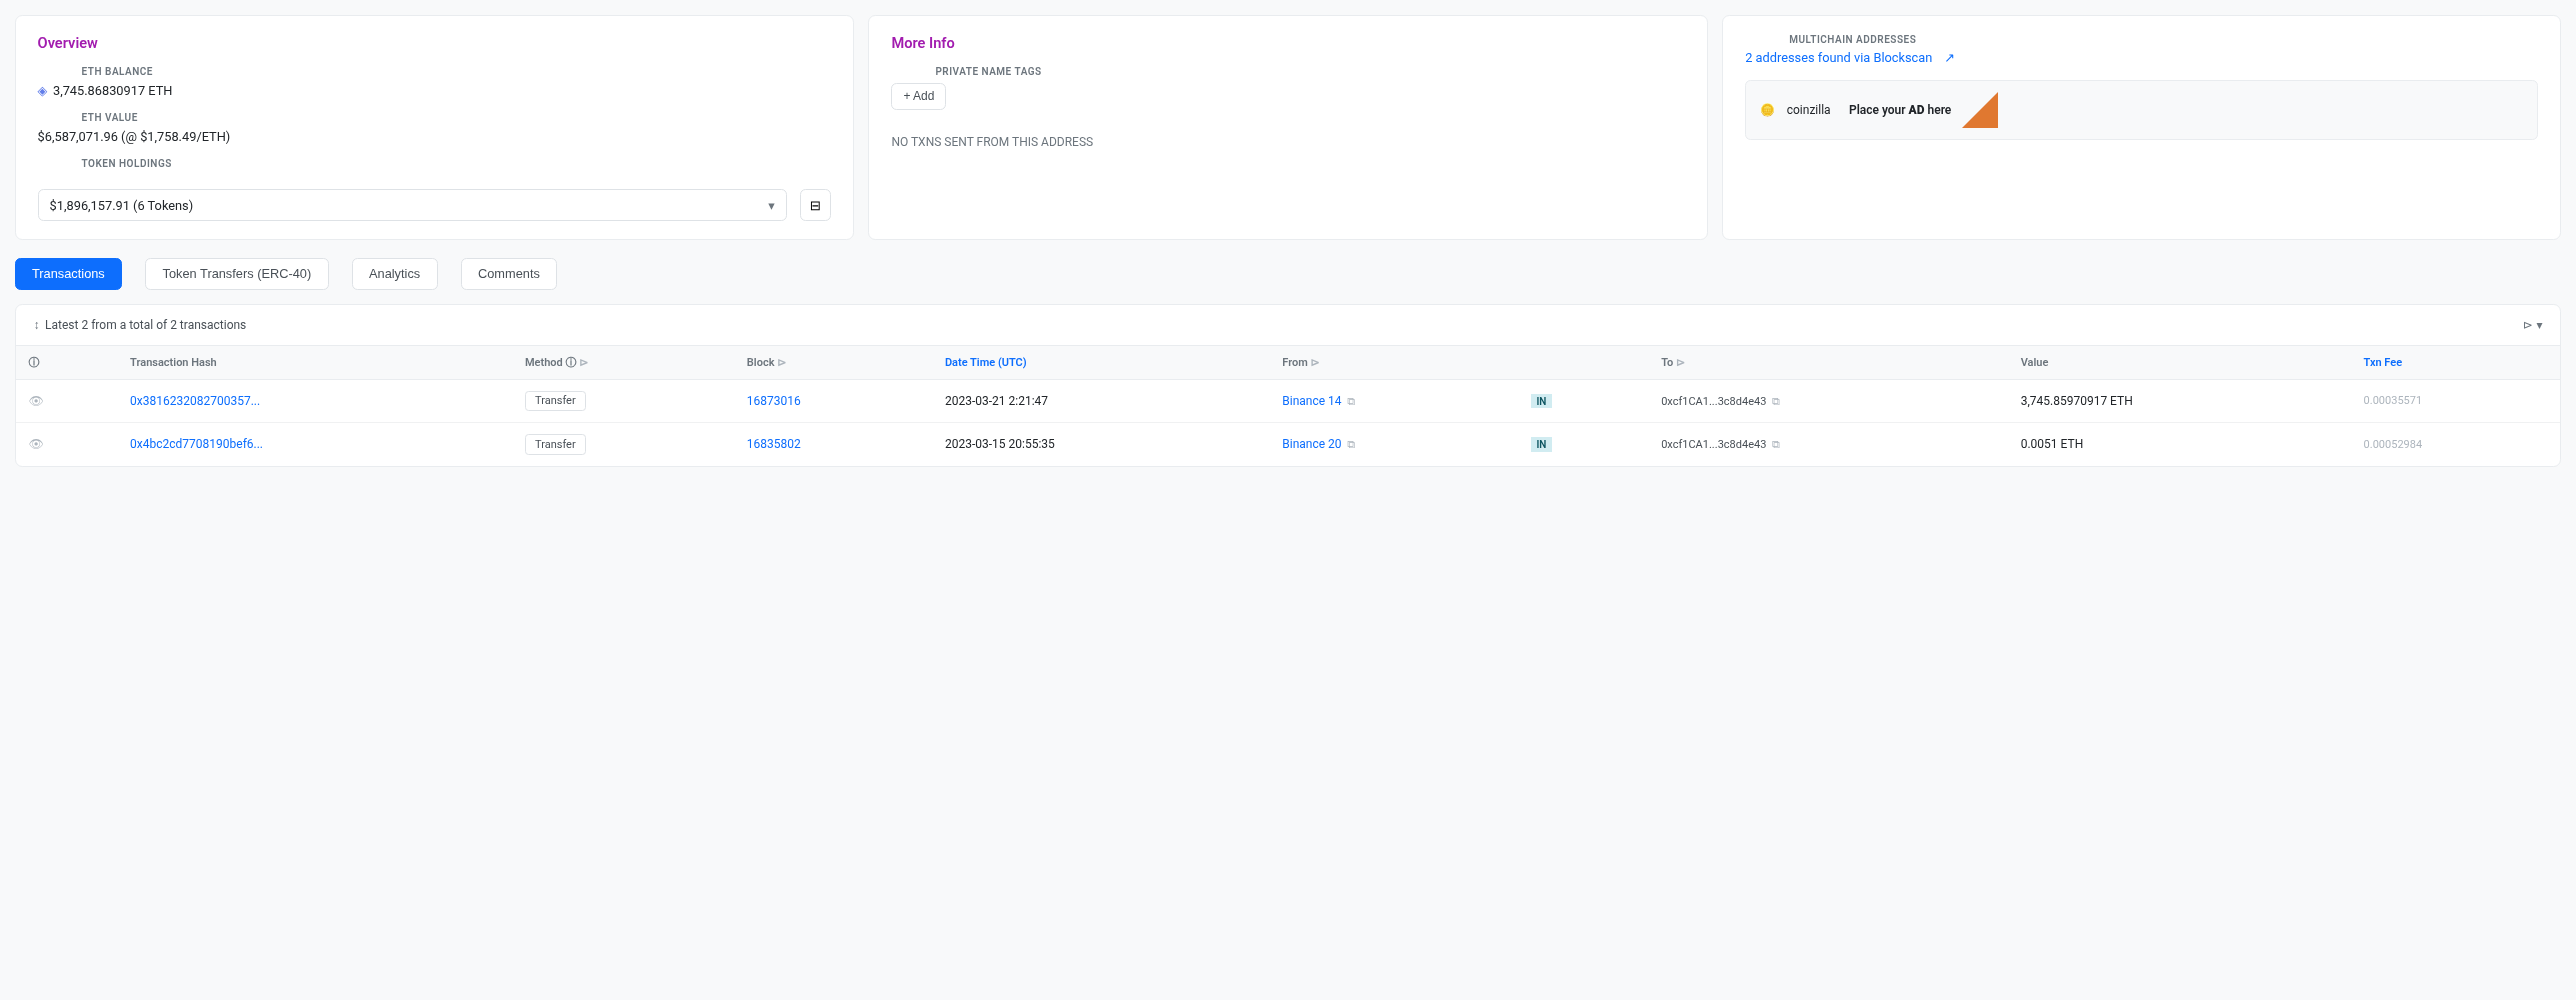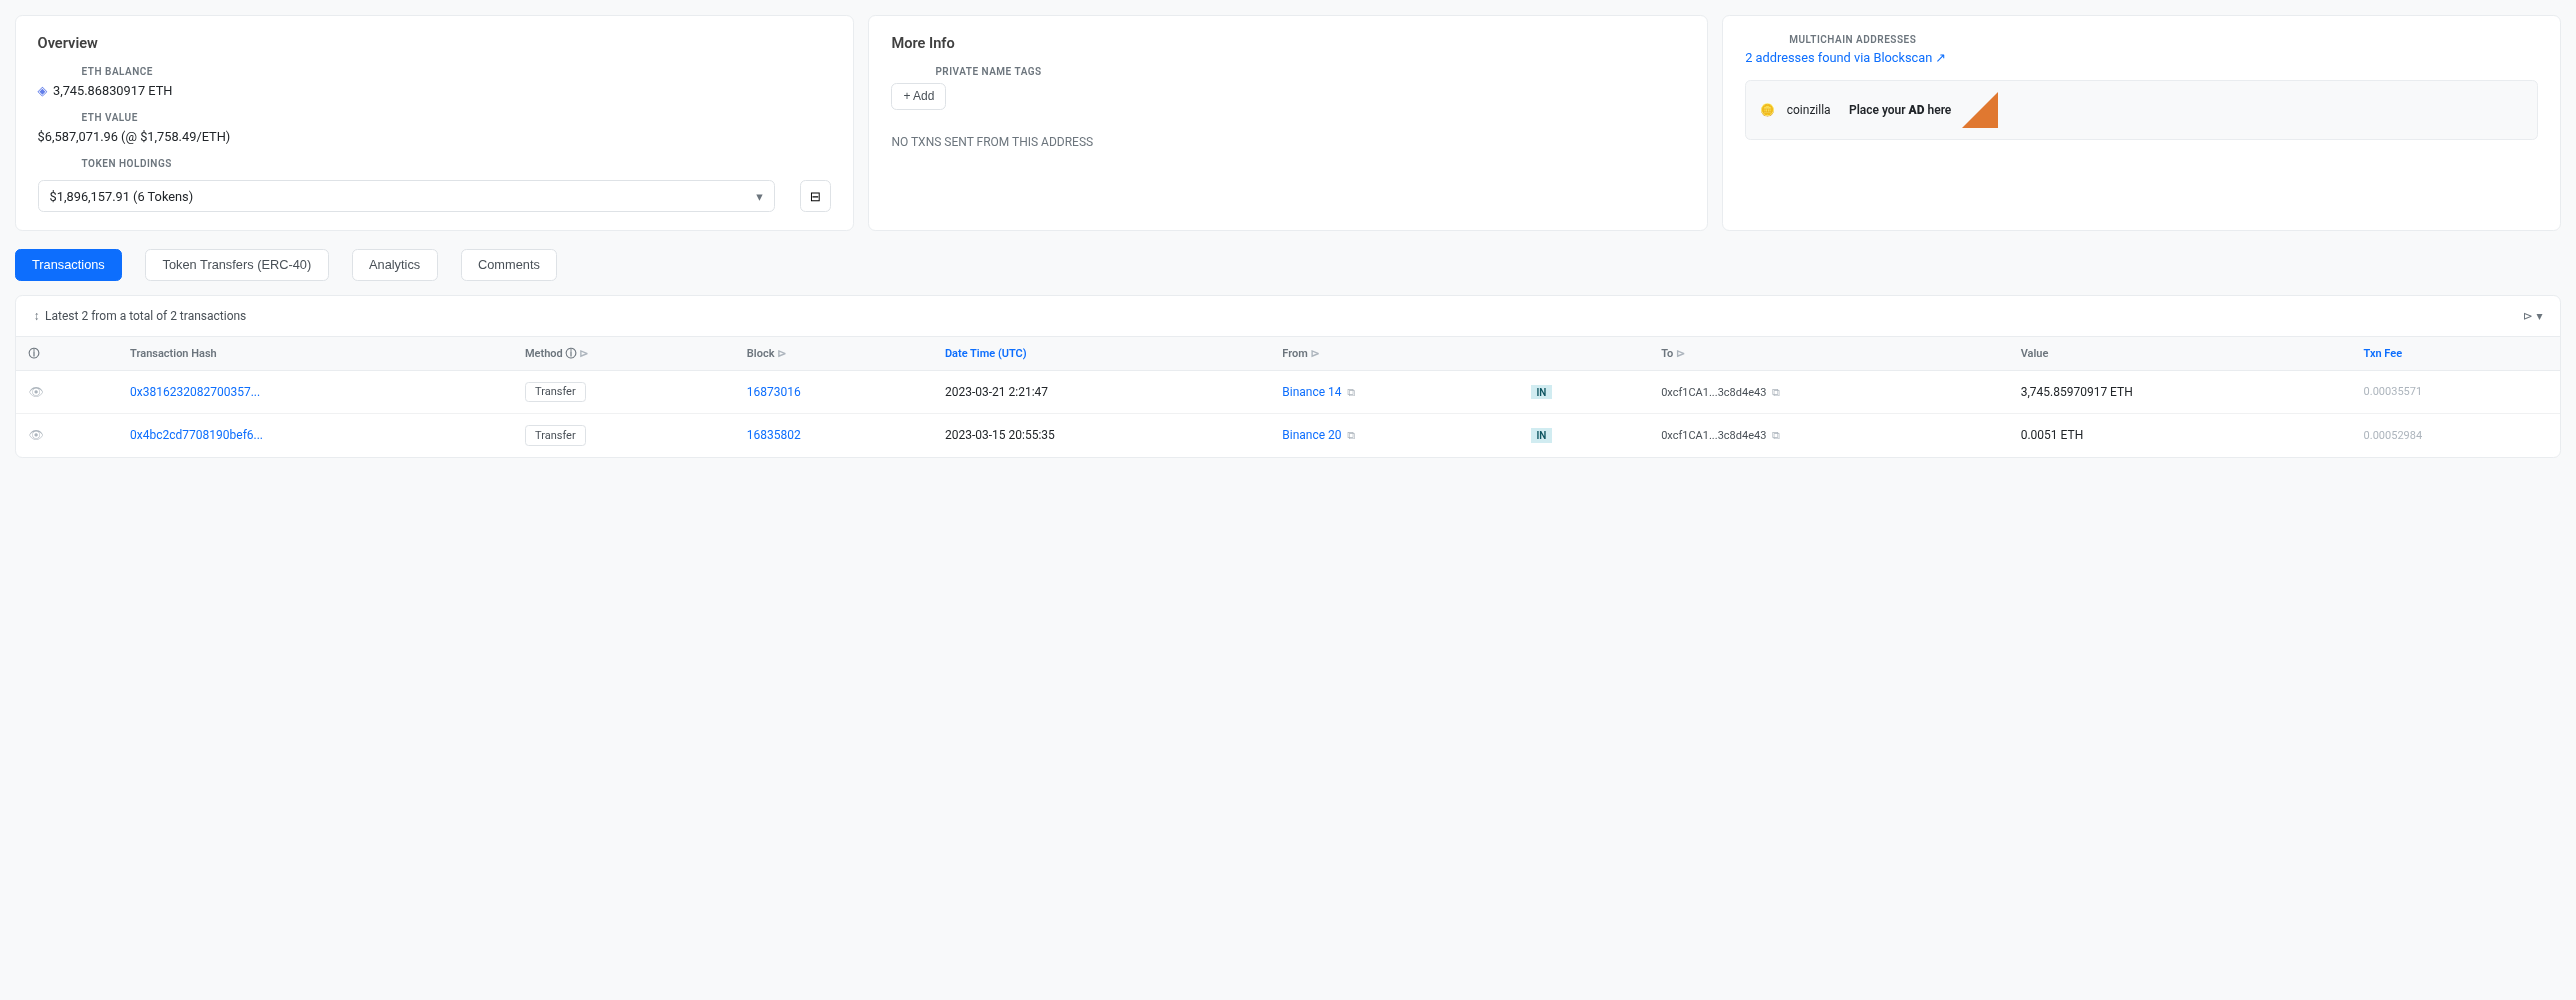--- a/index.html
+++ b/index.html
@@ -21,21 +21,21 @@
     .card {
       background: #fff;
       border: 0.9px solid #e9ecef;
       border-radius: 7.3px;
       padding: 18px 22px;
       flex: 1;
     }
     .card-title {
       font-size: 14.6px;
       font-weight: 600;
-      color: #404040;
+      color: #a21caf;
       margin-bottom: 14.6px;
     }
     .field-label {
       font-size: 10px;
       font-weight: 600;
       color: #6c757d;
       letter-spacing: 0.5px;
       text-transform: uppercase;
       margin-bottom: 5.5px;
       padding-left: 44px;
@@ -47,22 +47,22 @@
       display: flex;
       align-items: center;
       gap: 5.5px;
     }
     .eth-icon {
       color: #627eea;
       font-size: 12.8px;
     }
     .token-holdings-row {
       display: flex;
-      gap: 25px;
-      margin-top: 11px;
+      gap: 13px;
+      margin-top: 20px;
     }
     .token-select {
       display: flex;
       align-items: center;
       justify-content: space-between;
       border: 0.9px solid #dee2e6;
       border-radius: 5.5px;
       padding: 7.3px 11px;
       background: #fff;
       cursor: pointer;
@@ -99,21 +99,21 @@
       font-size: 12px;
       color: #6c757d;
       margin-top: 25px;
     }
     .multichain-link {
       color: #0d6efd;
       text-decoration: none;
       font-size: 12.8px;
       display: flex;
       align-items: flex-start;
-      gap: 3px;
+      gap: 12px;
     }
     .ad-banner {
       margin-top: 14.6px;
       background: #f8f9fa;
       border: 0.9px solid #e9ecef;
       border-radius: 5.5px;
       padding: 11px 14.6px;
       display: flex;
       align-items: center;
       gap: 11px;

